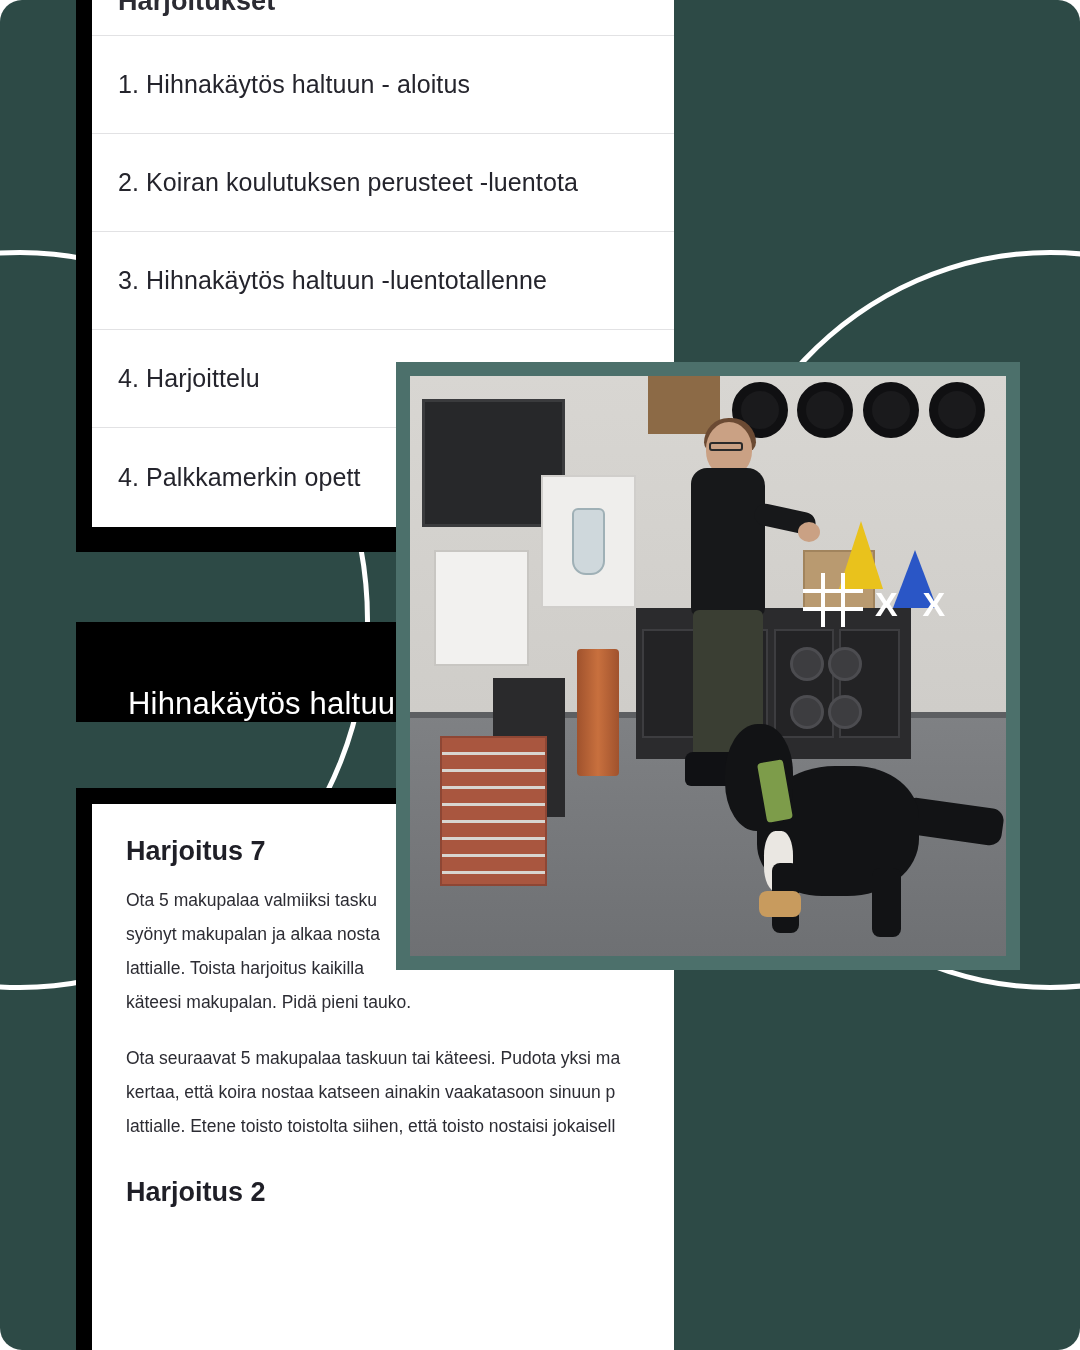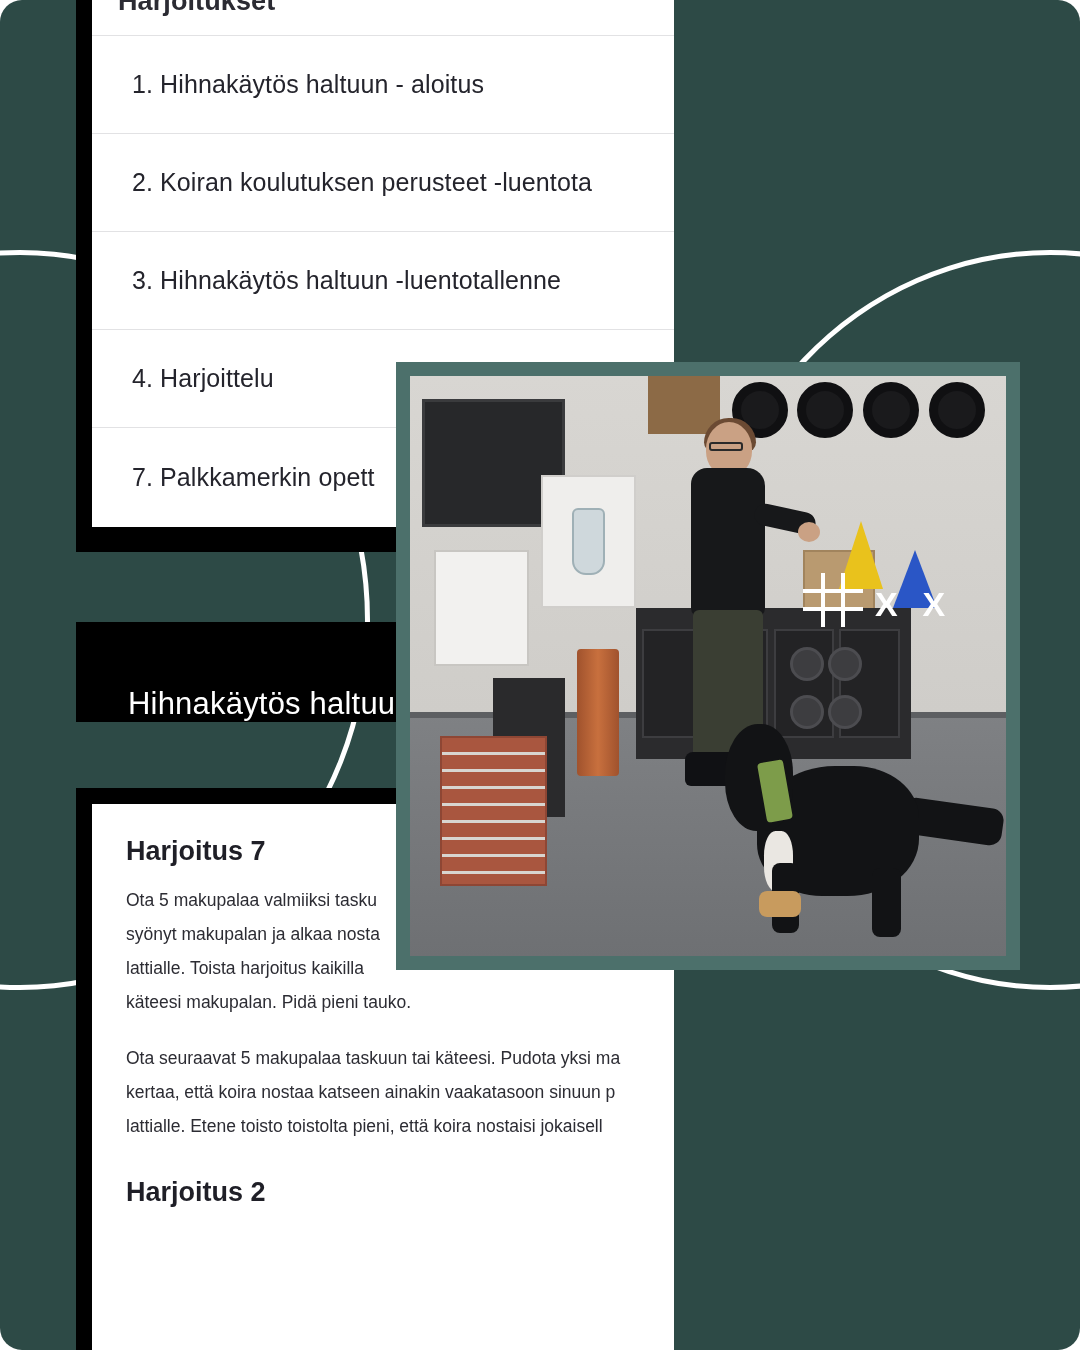--- a/index.html
+++ b/index.html
@@ -66,21 +66,21 @@
   }
   .list-divider {
     height: 1px;
     background: #e2e2e4;
     margin-top: 18px;
   }
   .list-row {
     height: 98px;
     display: flex;
     align-items: center;
-    padding-left: 40px;
+    padding-left: 26px;
     border-bottom: 1px solid #e2e2e4;
     font-size: 25px;
     color: #24242c;
     white-space: nowrap;
     letter-spacing: .1px;
   }
   .list-row:last-child { border-bottom: none; }
 
   
   .title-bar {
@@ -316,40 +316,40 @@
   <div class="arc arc-right"></div>
 
   <div class="panel-black-top"></div>
   <div class="list-card">
     <div class="list-title">Harjoitukset</div>
     <div class="list-divider"></div>
     <div class="list-row">1. Hihnakäytös haltuun - aloitus</div>
     <div class="list-row">2. Koiran koulutuksen perusteet -luentota</div>
     <div class="list-row">3. Hihnakäytös haltuun -luentotallenne</div>
     <div class="list-row">4. Harjoittelu</div>
-    <div class="list-row">7. Palkkamerkin opett</div>
+    <div class="list-row">4. Palkkamerkin opett</div>
   </div>
 
   <div class="title-bar">
     <span>Hihnakäytös haltuun</span>
   </div>
 
   <div class="panel-black-bottom"></div>
   <div class="doc-card">
     <div class="doc-h">Harjoitus 7</div>
     <div class="doc-p">
       <div>Ota 5 makupalaa valmiiksi tasku</div>
       <div>syönyt makupalan ja alkaa nosta</div>
       <div>lattialle. Toista harjoitus kaikilla</div>
       <div>käteesi makupalan. Pidä pieni tauko.</div>
     </div>
     <div class="doc-p">
       <div>Ota seuraavat 5 makupalaa taskuun tai käteesi. Pudota yksi ma</div>
       <div>kertaa, että koira nostaa katseen ainakin vaakatasoon sinuun p</div>
-      <div>lattialle. Etene toisto toistolta pieni, että koira nostaisi jokaisell</div>
+      <div>lattialle. Etene toisto toistolta siihen, että toisto nostaisi jokaisell</div>
     </div>
     <div class="doc-h second">Harjoitus 2</div>
   </div>
 
   <div class="video-wrap">
     <div class="video">
       <div class="v-wall"></div>
       <div class="v-floor"></div>
 
       <div class="v-screen"></div>

